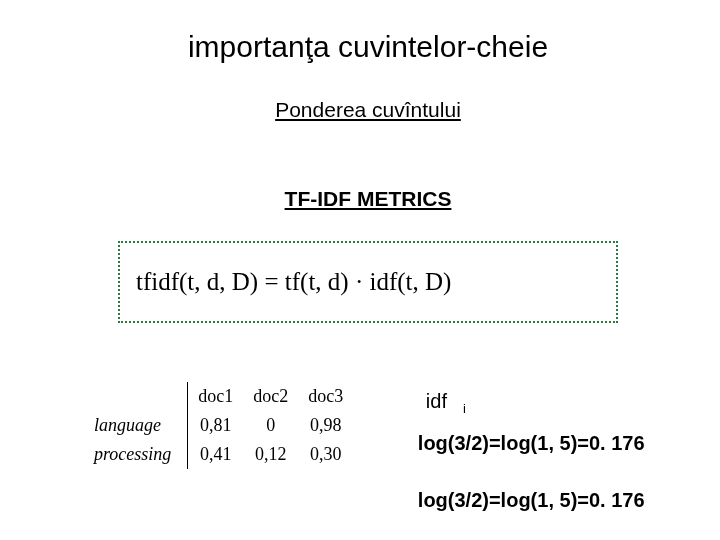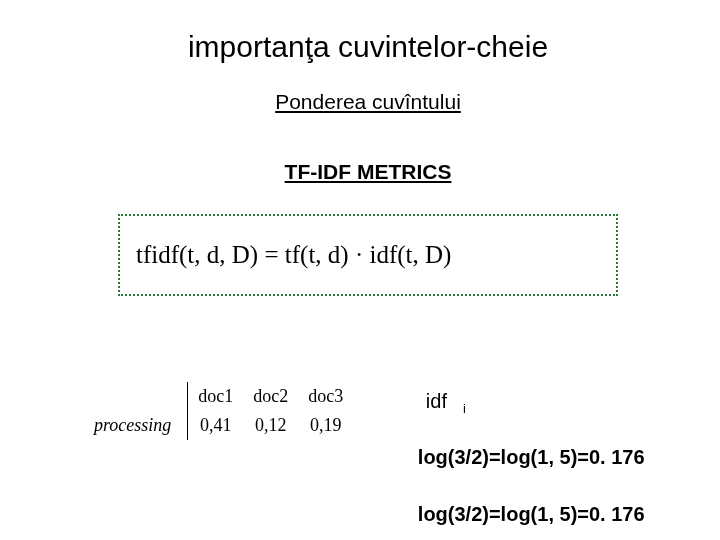--- a/index.html
+++ b/index.html
@@ -14,28 +14,28 @@
   .title {
     text-align: center;
     font-size: 30px;
     padding-top: 14px;
     font-weight: normal;
   }
   .subtitle {
     text-align: center;
     font-size: 21px;
     text-decoration: underline;
-    margin-top: 10px;
+    margin-top: 18px;
   }
   .section {
     text-align: center;
     font-size: 21px;
     font-weight: bold;
     text-decoration: underline;
-    margin-top: 30px;
+    margin-top: 49px;
   }
   .formula-box {
     margin: 22px auto 0 auto;
     width: 500px;
     height: 82px;
     border: 2px dotted #2a7a3a;
     display: flex;
     align-items: center;
   }
   .formula {
@@ -66,21 +66,20 @@
     text-align: left;
     font-style: italic;
     padding-right: 16px;
   }
   .idf-col {
     margin-left: 40px;
     font-family: Arial, Helvetica, sans-serif;
   }
   .idf-head {
     font-size: 20px;
-    margin-bottom: 14px;
   }
   .idf-head sub { font-size: 13px; }
   .idf-row {
     font-size: 20px;
     font-weight: bold;
     margin-bottom: 18px;
   }
 </style>
 </head>
 <body>
@@ -98,24 +97,30 @@
   <div class="table-wrap">
     <table class="tbl">
       <tbody>
           <tr>
         <th></th>
         <th style="border-left:1px solid #000;">doc1</th>
         <th>doc2</th>
         <th>doc3</th>
       </tr>
       <tr>
+        <td class="rowlabel">language</td>
+        <td style="border-left:1px solid #000;">0,81</td>
+        <td>0</td>
+        <td>0,98</td>
+      </tr>
+      <tr>
         <td class="rowlabel">processing</td>
         <td style="border-left:1px solid #000;">0,41</td>
         <td>0,12</td>
-        <td>0,19</td>
+        <td>0,30</td>
       </tr>
     </tbody>
       </table>
   </div>
 
   <div class="idf-col">
     <div class="idf-head">
       <span>idf</span><sub>i</sub>
     </div>
     <div class="idf-row">log(3/2)=log(1, 5)=0. 176</div>

